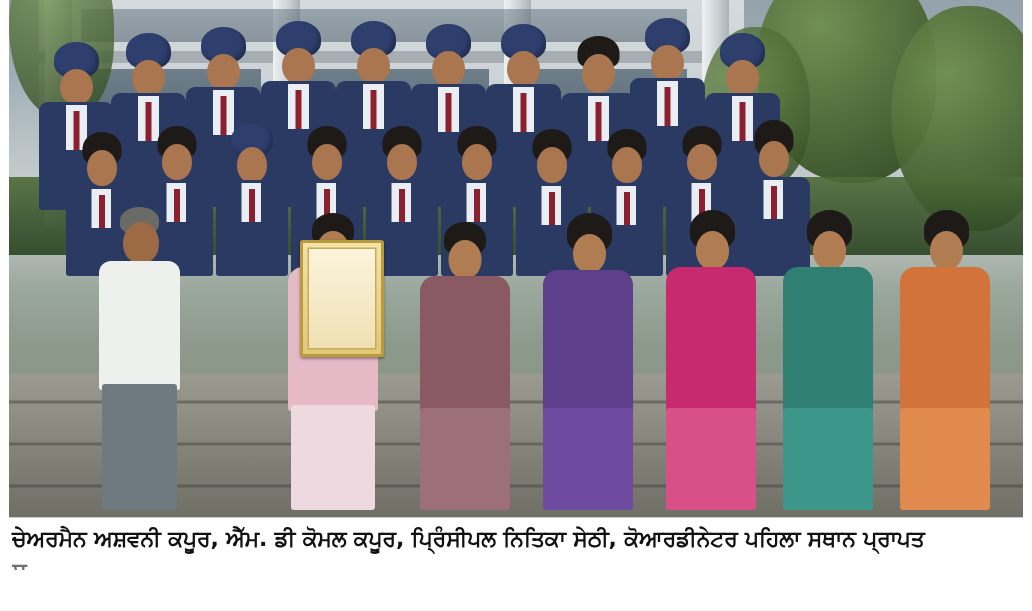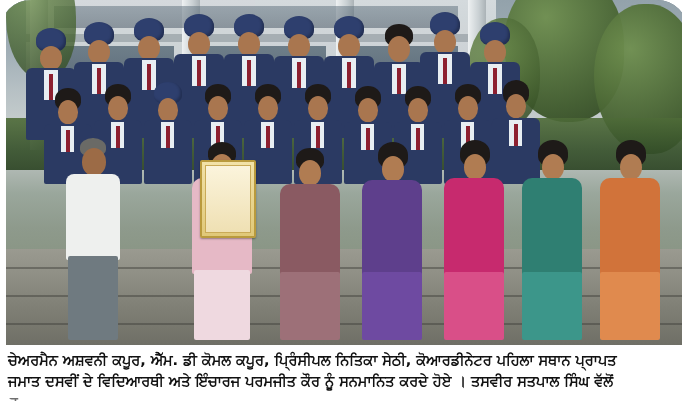--- a/index.html
+++ b/index.html
@@ -12,21 +12,20 @@
     height: 407px;
     font-family: "DejaVu Sans", "Liberation Sans", sans-serif;
     overflow: hidden;
   }
   .clip {
     position: relative;
     width: 688px;
     height: 407px;
     background: #ffffff;
     overflow: hidden;
-    border-radius: 31px;
   }
 
   
   .photo {
     position: absolute;
     left: 6px;
     top: 0px;
     width: 676px;
     height: 345px;
     overflow: hidden;
@@ -377,17 +376,16 @@
     <div class="person" style="left:586px;top:140px;width:76px;height:200px;">
       <div class="hair" style="position:absolute;left:24px;top:0;width:30px;height:26px;"></div>
       <div class="head" style="left:28px;top:14px;width:22px;height:26px;background:#b07c52;"></div>
       <div style="position:absolute;left:8px;top:38px;width:60px;height:98px;background:#d1733a;border-radius:10px 10px 2px 2px;"></div>
       <div style="position:absolute;left:8px;top:132px;width:60px;height:68px;background:#e08a4e;border-radius:2px;"></div>
     </div>
   </div>
 
   <div class="caption">
     <div class="caption-line">ਚੇਅਰਮੈਨ ਅਸ਼ਵਨੀ ਕਪੂਰ, ਐੱਮ. ਡੀ ਕੋਮਲ ਕਪੂਰ, ਪ੍ਰਿੰਸੀਪਲ ਨਿਤਿਕਾ ਸੇਠੀ, ਕੋਆਰਡੀਨੇਟਰ ਪਹਿਲਾ ਸਥਾਨ ਪ੍ਰਾਪਤ</div>
-    <div class="caption-line">ਜਮਾਤ ਦਸਵੀਂ ਦੇ ਵਿਦਿਆਰਥੀ ਅਤੇ ਇੰਚਾਰਜ ਪਰਮਜੀਤ ਕੌਰ ਨੂੰ ਸਨਮਾਨਿਤ ਕਰਦੇ ਹੋਏ । ਤਸਵੀਰ ਸਤਪਾਲ ਸਿੰਘ ਵੱਲੋਂ</div>
     <div class="caption-line l3">ਸ</div>
   </div>
 
 </div>
 
 </body></html>

